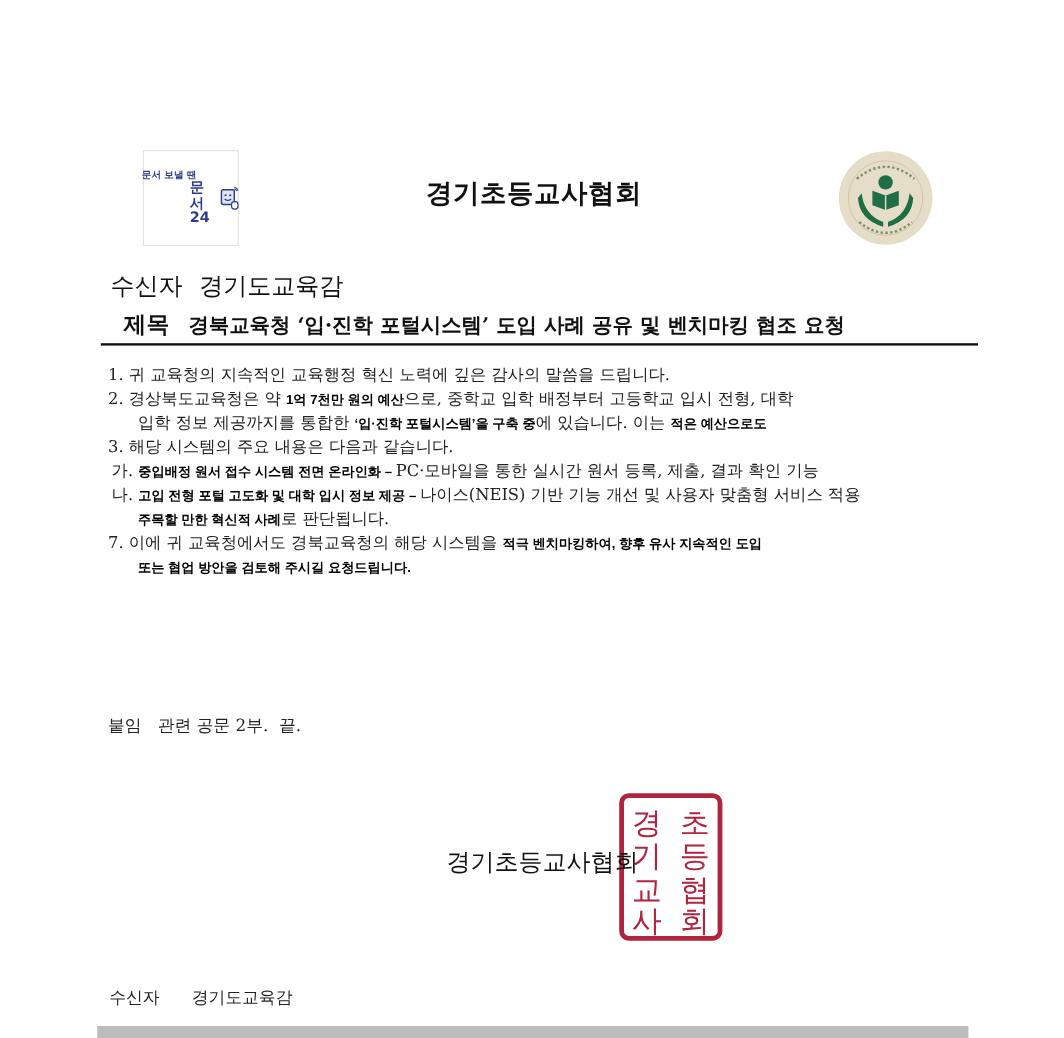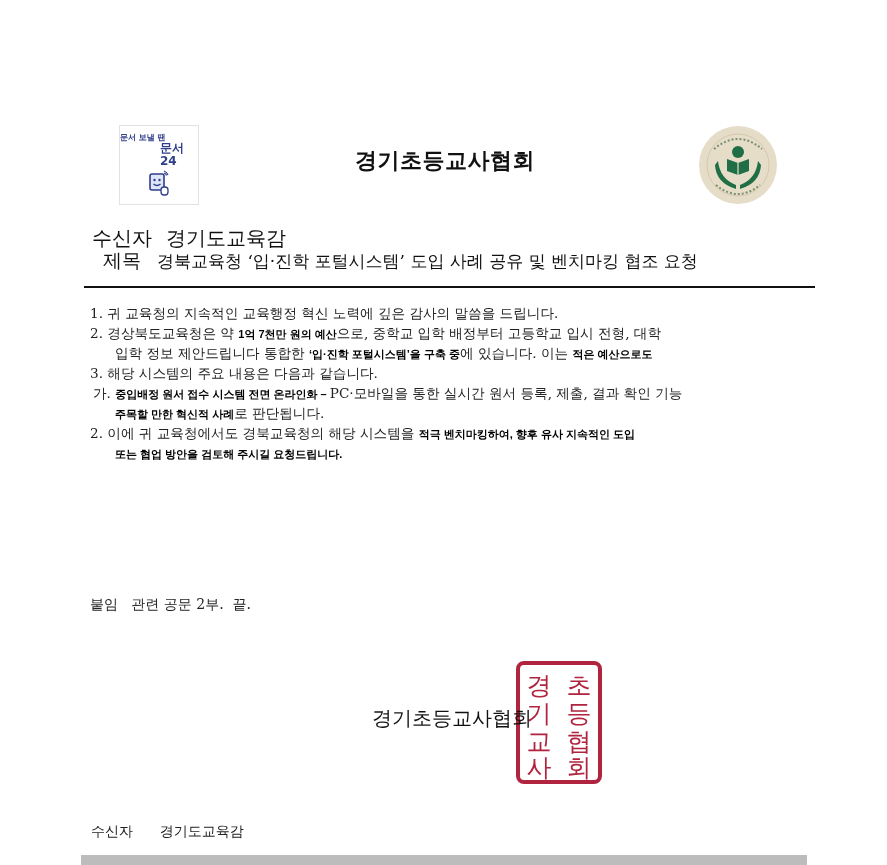--- a/index.html
+++ b/index.html
@@ -16,43 +16,43 @@
     
     .logo-left {
       position: absolute; left: 119px; top: 125px;
       width: 80px; height: 80px;
       border: 1px solid #e2e2e2; background: #fff;
       display: flex; align-items: center; justify-content: center;
     }
     .logo-left .txt { display: flex; flex-direction: column; align-items: flex-start; line-height: 1.05; }
     .logo-left .small { font-family: "DejaVu Sans", sans-serif; font-size: 8px; color: #2f3e8a; font-weight: bold; }
     .logo-left .big { font-family: "DejaVu Sans", sans-serif; font-size: 12px; color: #2f3e8a; font-weight: bold; margin-left: 40px; }
-    .logo-left .row { display: flex; align-items: center; gap: 3px; flex-direction: column; }
+    .logo-left .row { display: flex; align-items: center; gap: 3px; }
 
     .org-title {
       position: absolute; left: 300px; top: 146px; width: 290px;
       text-align: center;
       font-family: "DejaVu Sans", sans-serif;
       font-weight: bold; font-size: 22px; color: #111;
       letter-spacing: 0.5px;
     }
     .logo-right {
       position: absolute; left: 698px; top: 125px;
       width: 80px; height: 80px;
     }
 
     
     .recipient {
       position: absolute; left: 92px; top: 225px;
       font-size: 20px; color: #111;
     }
     .recipient .lbl { margin-right: 14px; }
     .subject {
-      position: absolute; left: 103px; top: 248px;
-      font-size: 17px; color: #111; white-space: nowrap;
+      position: absolute; left: 103px; top: 258px;
+      font-size: 17px; color: #111; white-space: nowrap; font-weight: bold;
     }
     .subject .lbl { font-size: 19px; margin-right: 16px; }
     .rule {
       position: absolute; left: 84px; top: 286px; width: 731px; height: 2px;
       background: #111;
     }
 
     
     .body {
       position: absolute; left: 90px; top: 303px; width: 730px;
@@ -133,34 +133,37 @@
 </div>
 <div class="rule"></div>
 
 <div class="body">
   <div class="line">1. 귀 교육청의 지속적인 교육행정 혁신 노력에 깊은 감사의 말씀을 드립니다.</div>
 
   <div class="line">
     <span>2. 경상북도교육청은 약 </span><b>1억 7천만 원의 예산</b><span>으로, 중학교 입학 배정부터 고등학교 입시 전형, 대학</span>
   </div>
   <div class="line ind1">
-    <span>입학 정보 제안드립니다 통합한 </span><b>‘입·진학 포털시스템’을 구축 중</b><span>에 있습니다. 이는 </span><b>적은 예산으로도</b>
+    <span>입학 정보 제공까지를 통합한 </span><b>‘입·진학 포털시스템’을 구축 중</b><span>에 있습니다. 이는 </span><b>적은 예산으로도</b>
   </div>
 
   <div class="line">3. 해당 시스템의 주요 내용은 다음과 같습니다.</div>
   <div class="line ind1" style="padding-left:0;margin-left:0;">
     <span style="padding-left:3px"></span><span>가. </span><b>중입배정 원서 접수 시스템 전면 온라인화 – </b><span>PC·모바일을 통한 실시간 원서 등록, 제출, 결과 확인 기능</span>
+  </div>
+  <div class="line">
+    <span style="padding-left:3px"></span><span>나. </span><b>고입 전형 포털 고도화 및 대학 입시 정보 제공 – </b><span>나이스(NEIS) 기반 기능 개선 및 사용자 맞춤형 서비스 적용</span>
   </div>
 
   <div class="line ind1">
     <b>주목할 만한 혁신적 사례</b><span>로 판단됩니다.</span>
   </div>
 
   <div class="line">
-    <span>2. 이에 귀 교육청에서도 경북교육청의 해당 시스템을 </span><b>적극 벤치마킹하여, 향후 유사 지속적인 도입</b>
+    <span>7. 이에 귀 교육청에서도 경북교육청의 해당 시스템을 </span><b>적극 벤치마킹하여, 향후 유사 지속적인 도입</b>
   </div>
   <div class="line ind1">
     <b>또는 협업 방안을 검토해 주시길 요청드립니다.</b>
   </div>
 
 </div>
 
 <div class="attach"><span>붙임</span>   <span>관련 공문 2부.  끝.</span></div>
 
 <div class="sign-name">경기초등교사협회</div>

